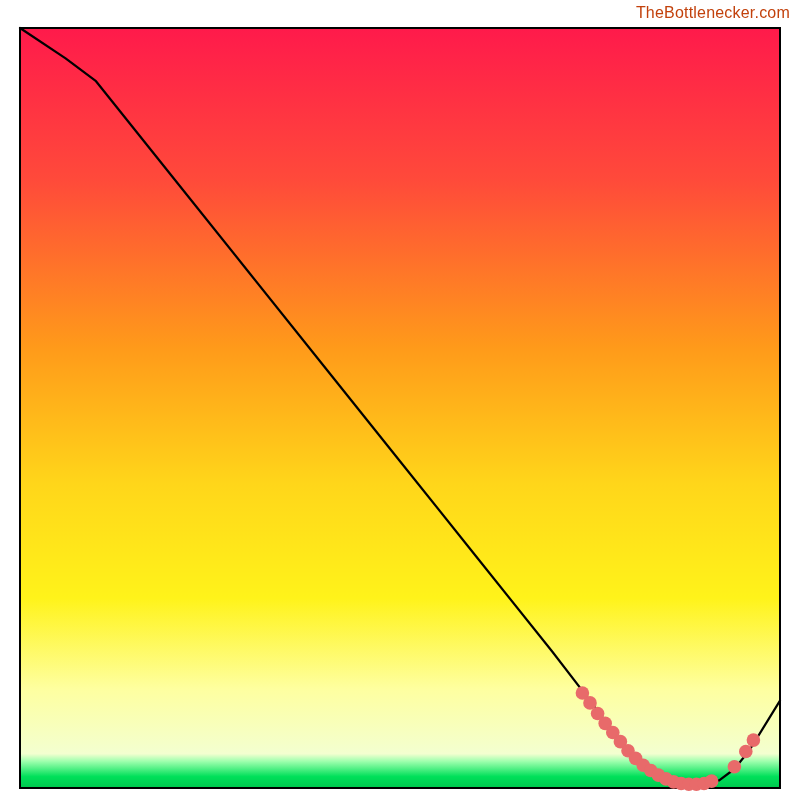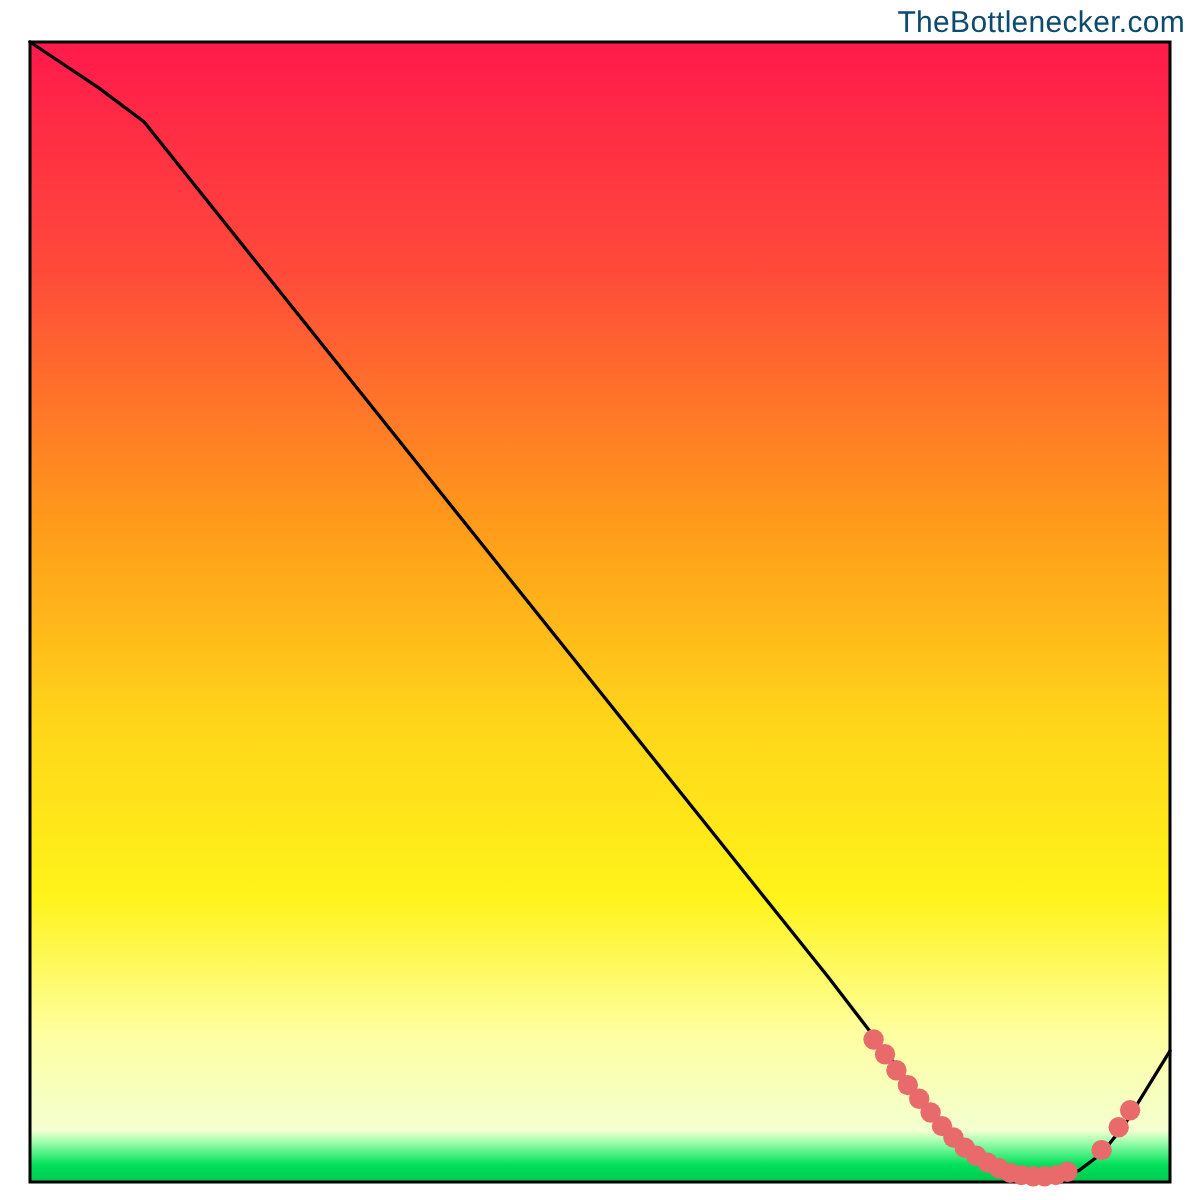--- a/index.html
+++ b/index.html
@@ -13,22 +13,22 @@
   }
   .wrap {
     position: relative;
     width: 800px;
     height: 800px;
   }
   .attribution {
     position: absolute;
     top: 4px;
     right: 10px;
-    color: #0c4a6e;
-    font-size: 20px;
+    color: #c2410c;
+    font-size: 16px;
     letter-spacing: 0.2px;
     z-index: 10;
   }
   svg.plot {
     position: absolute;
     left: 0;
     top: 0;
   }
 </style>
 </head>

